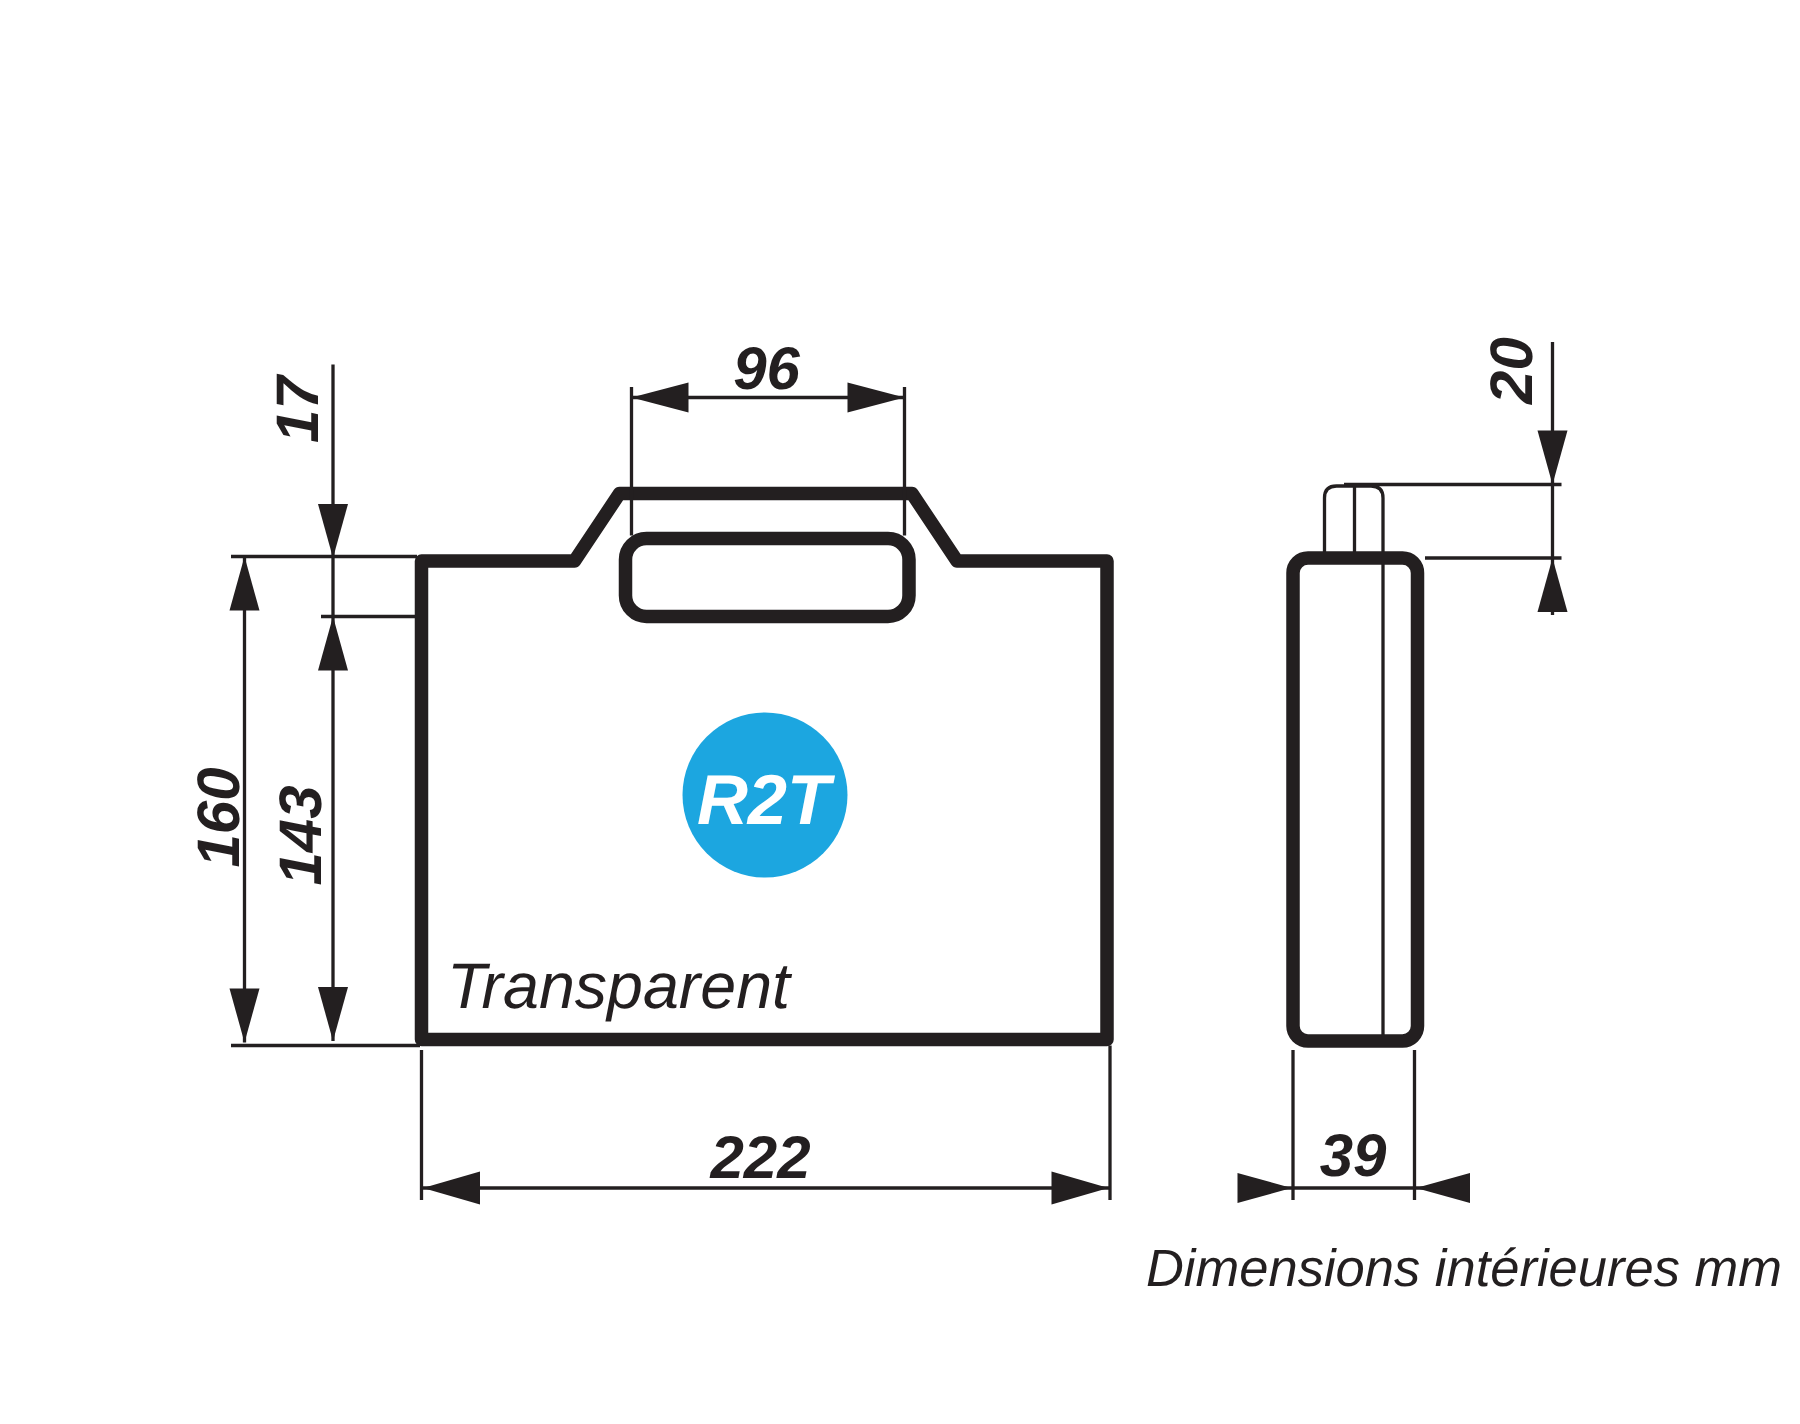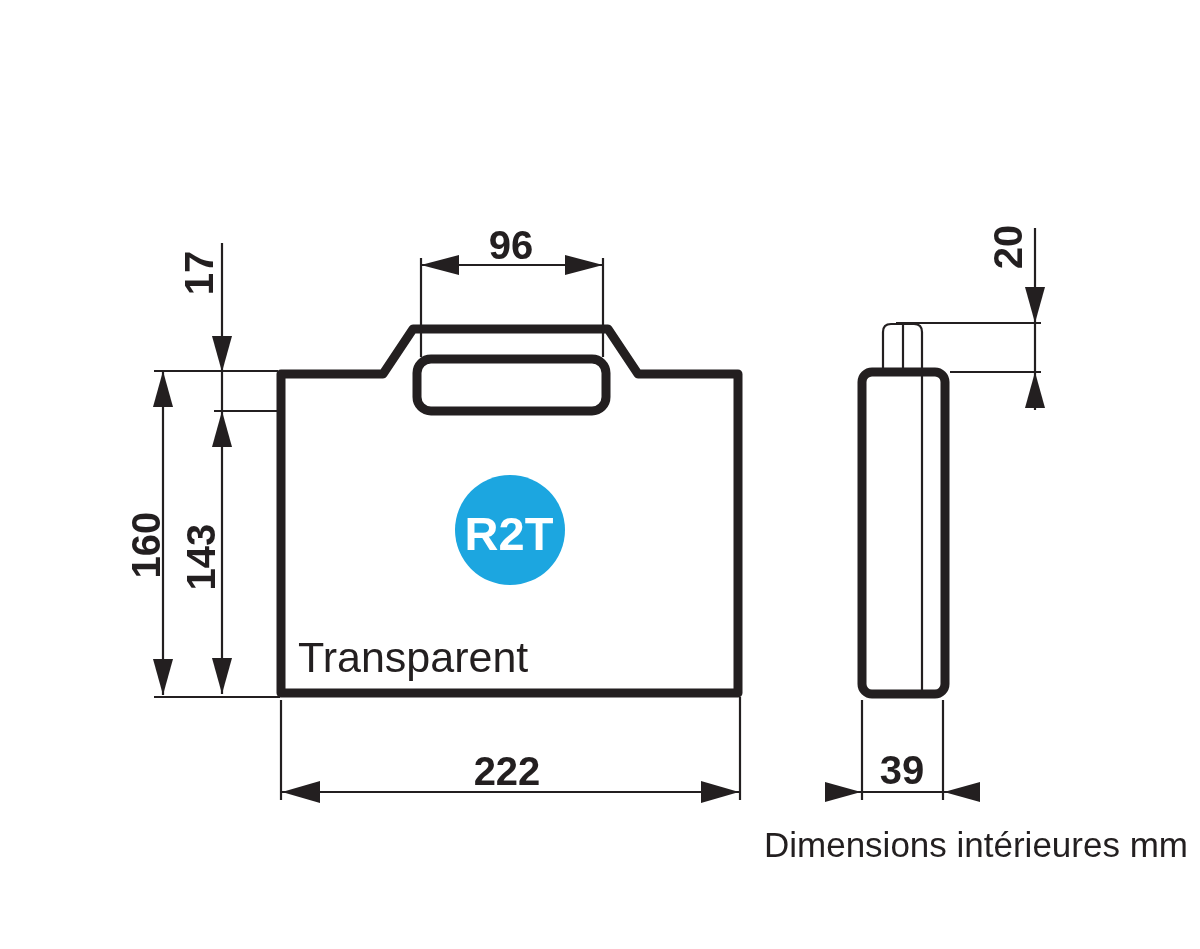--- a/index.html
+++ b/index.html
@@ -2,20 +2,21 @@
 <html><head>
 <meta charset="utf-8">
 <style>
   html,body{margin:0;padding:0;background:#ffffff;}
   .canvas{
     position:relative;
     width:1200px;height:949px;
     background:#ffffff;
     font-family:"Liberation Sans", sans-serif;
     overflow:hidden;
+    font-style:italic;
   }
   svg{display:block;}
   text{fill:#231f20;}
   .dim-num{
     font-family:"Liberation Sans", sans-serif;
     font-size:40px;
     font-weight:700;
     fill:#231f20;
   }
   .label-light{

